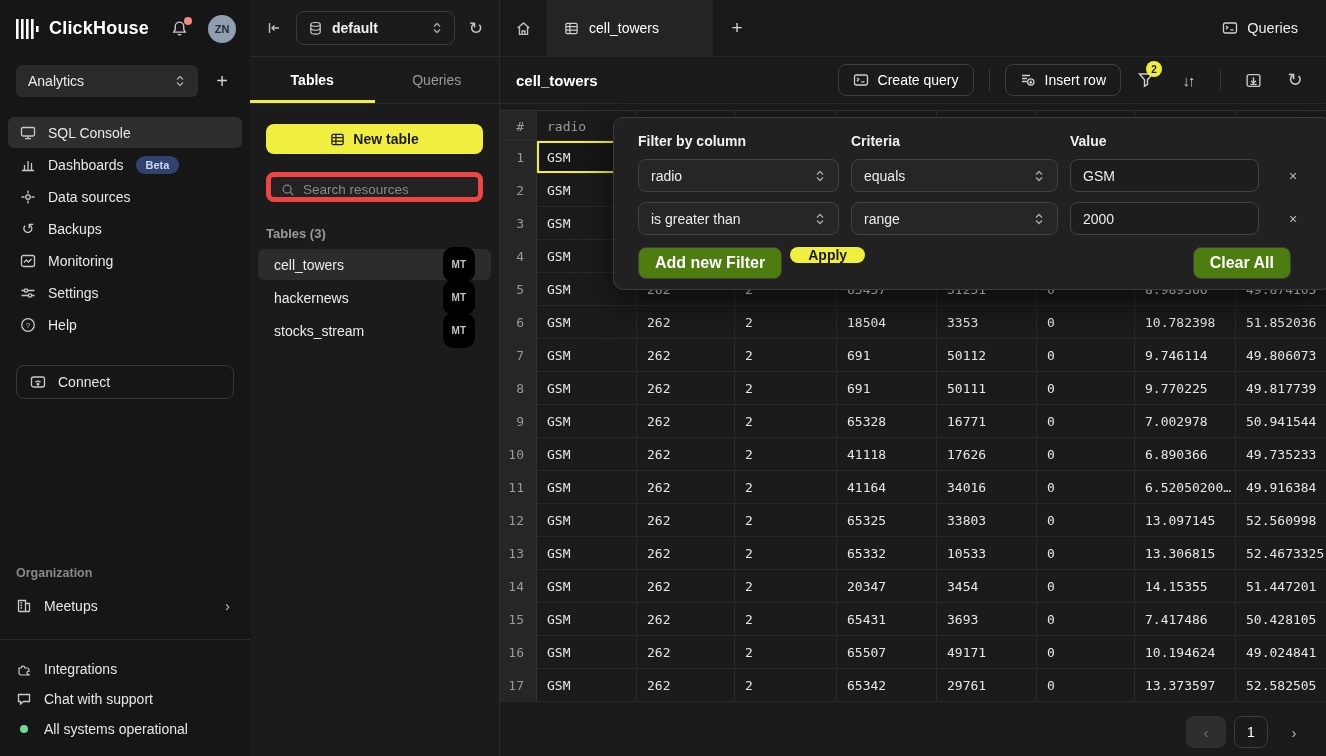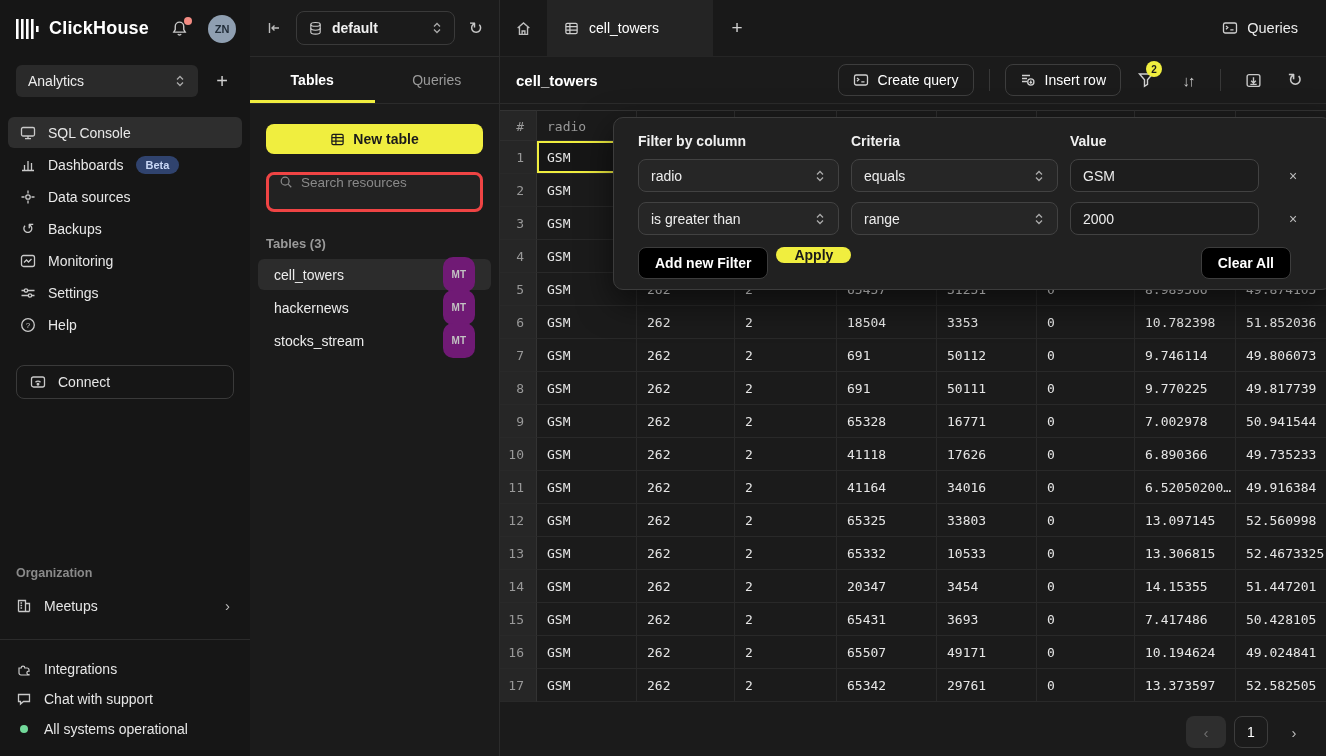--- a/index.html
+++ b/index.html
@@ -48,30 +48,30 @@
                color:#f0f0f0; cursor:pointer; }
   .refresh-glyph { font-size:17px; color:#c9c9c9; cursor:pointer; }
   .ex-tabs { height:47px; border-bottom:1px solid #2b2b2b; display:flex; }
   .ex-tab { flex:1; display:flex; align-items:center; justify-content:center; font-size:14px;
             color:#9a9a9a; position:relative; cursor:pointer; }
   .ex-tab.active { color:#fff; font-weight:bold; }
   .ex-tab.active::after { content:""; position:absolute; left:0; right:0; bottom:0; height:3px; background:var(--yellow); }
   .new-table-btn { margin:20px 16px 0 16px; height:30px; background:var(--yellow); color:#1a1a1a;
                    border:none; border-radius:8px; font-size:14px; font-weight:bold; display:flex;
                    align-items:center; justify-content:center; gap:8px; cursor:pointer; }
-  .search-box { margin:18px 16px 0 16px; height:40px; background:#222; border:3px solid #ef4444;
-                border-radius:8px; display:flex; align-items:flex-start; gap:8px; padding:0 10px; }
+  .search-box { margin:18px 16px 0 16px; height:30px; background:#222; border:5px solid #ef4444;
+                border-radius:8px; display:flex; align-items:flex-end; gap:8px; padding:0 10px; }
   .search-box input { background:transparent; border:none; outline:none; color:#bdbdbd; font-size:13.5px;
                       width:100%; font-family:"Liberation Sans", sans-serif; }
   .search-box input::placeholder { color:#8a8a8a; }
   .tables-label { margin:24px 16px 8px 16px; color:#9a9a9a; font-size:13px; font-weight:bold; }
   .table-item { margin:0 8px; height:31px; border-radius:6px; display:flex; align-items:center;
                 gap:8px; padding:0 16px 0 16px; font-size:14px; color:#ececec; cursor:pointer; margin-bottom:2px; }
   .table-item.selected { background:#2c2c2c; }
-  .badge-mt { margin-left:auto; background:#701a75; color:#c2c2c2; font-size:10px; font-weight:bold;
+  .badge-mt { margin-left:auto; background:#000000; color:#c2c2c2; font-size:10px; font-weight:bold;
               padding:12px 9px; border-radius:10px; }
 
   
   .main { flex:1; min-width:0; position:relative; background:#1b1b1b; display:flex; flex-direction:column; overflow:hidden; }
   .topbar { height:57px; background:#191919; display:flex; align-items:stretch; border-bottom:1px solid #252525; }
   .home-btn { width:47px; display:flex; align-items:center; justify-content:center; cursor:pointer; }
   .main-tab { width:166px; background:#242424; display:flex; align-items:center; gap:10px; padding:0 17px;
               font-size:14px; color:#fff; cursor:pointer; }
   .tab-plus { width:48px; display:flex; align-items:center; justify-content:center; color:#cfcfcf;
               font-size:19px; cursor:pointer; }
@@ -112,22 +112,22 @@
              align-items:center; }
   .fp-label { font-size:14px; font-weight:bold; color:#f0f0f0; }
   .fp-select { height:33px; border:1px solid #424242; border-radius:8px; background:#262626;
                display:flex; align-items:center; justify-content:space-between; padding:0 12px;
                font-size:14px; color:#ececec; cursor:pointer; }
   .fp-input { height:33px; border:1px solid #424242; border-radius:8px; background:#1d1d1d; color:#ececec;
               font-size:14px; padding:0 12px; outline:none; width:100%; font-family:"Liberation Sans", sans-serif; }
   .fp-x { width:30px; height:30px; background:transparent; border:none; color:#bdbdbd; font-size:14px;
           cursor:pointer; justify-self:center; }
   .fp-actions { grid-column:1 / 3; display:flex; gap:8px; margin-top:2px; }
-  .fp-btn-dark { height:32px; background:#000000; border:1px solid #3d3d3d; border-radius:8px; color:#fff;
-                 font-size:14px; font-weight:bold; padding:0 16px; cursor:pointer; font-family:"Liberation Sans", sans-serif; }
+  .fp-btn-dark { height:32px; background:#4d7c0f; border:1px solid #3d3d3d; border-radius:8px; color:#fff;
+                 font-size:16px; font-weight:bold; padding:0 16px; cursor:pointer; font-family:"Liberation Sans", sans-serif; }
   .fp-btn-apply { height:16px; background:var(--yellow); border:none; border-radius:8px; color:#1a1a1a;
                   font-size:14px; font-weight:bold; padding:0 18px; cursor:pointer; font-family:"Liberation Sans", sans-serif; }
   .fp-clear { grid-column:3 / 5; justify-self:end; margin-right:24px; margin-top:2px; }
 
   
   .pager { position:absolute; right:14px; bottom:8px; display:flex; align-items:center; gap:8px; }
   .pg-prev { width:40px; height:32px; background:#2e2e2e; border:none; border-radius:8px; color:#6f6f6f;
              font-size:15px; cursor:default; }
   .pg-page { width:34px; height:32px; border:1px solid #3d3d3d; border-radius:8px; display:flex;
              align-items:center; justify-content:center; font-size:14px; color:#fff; }

